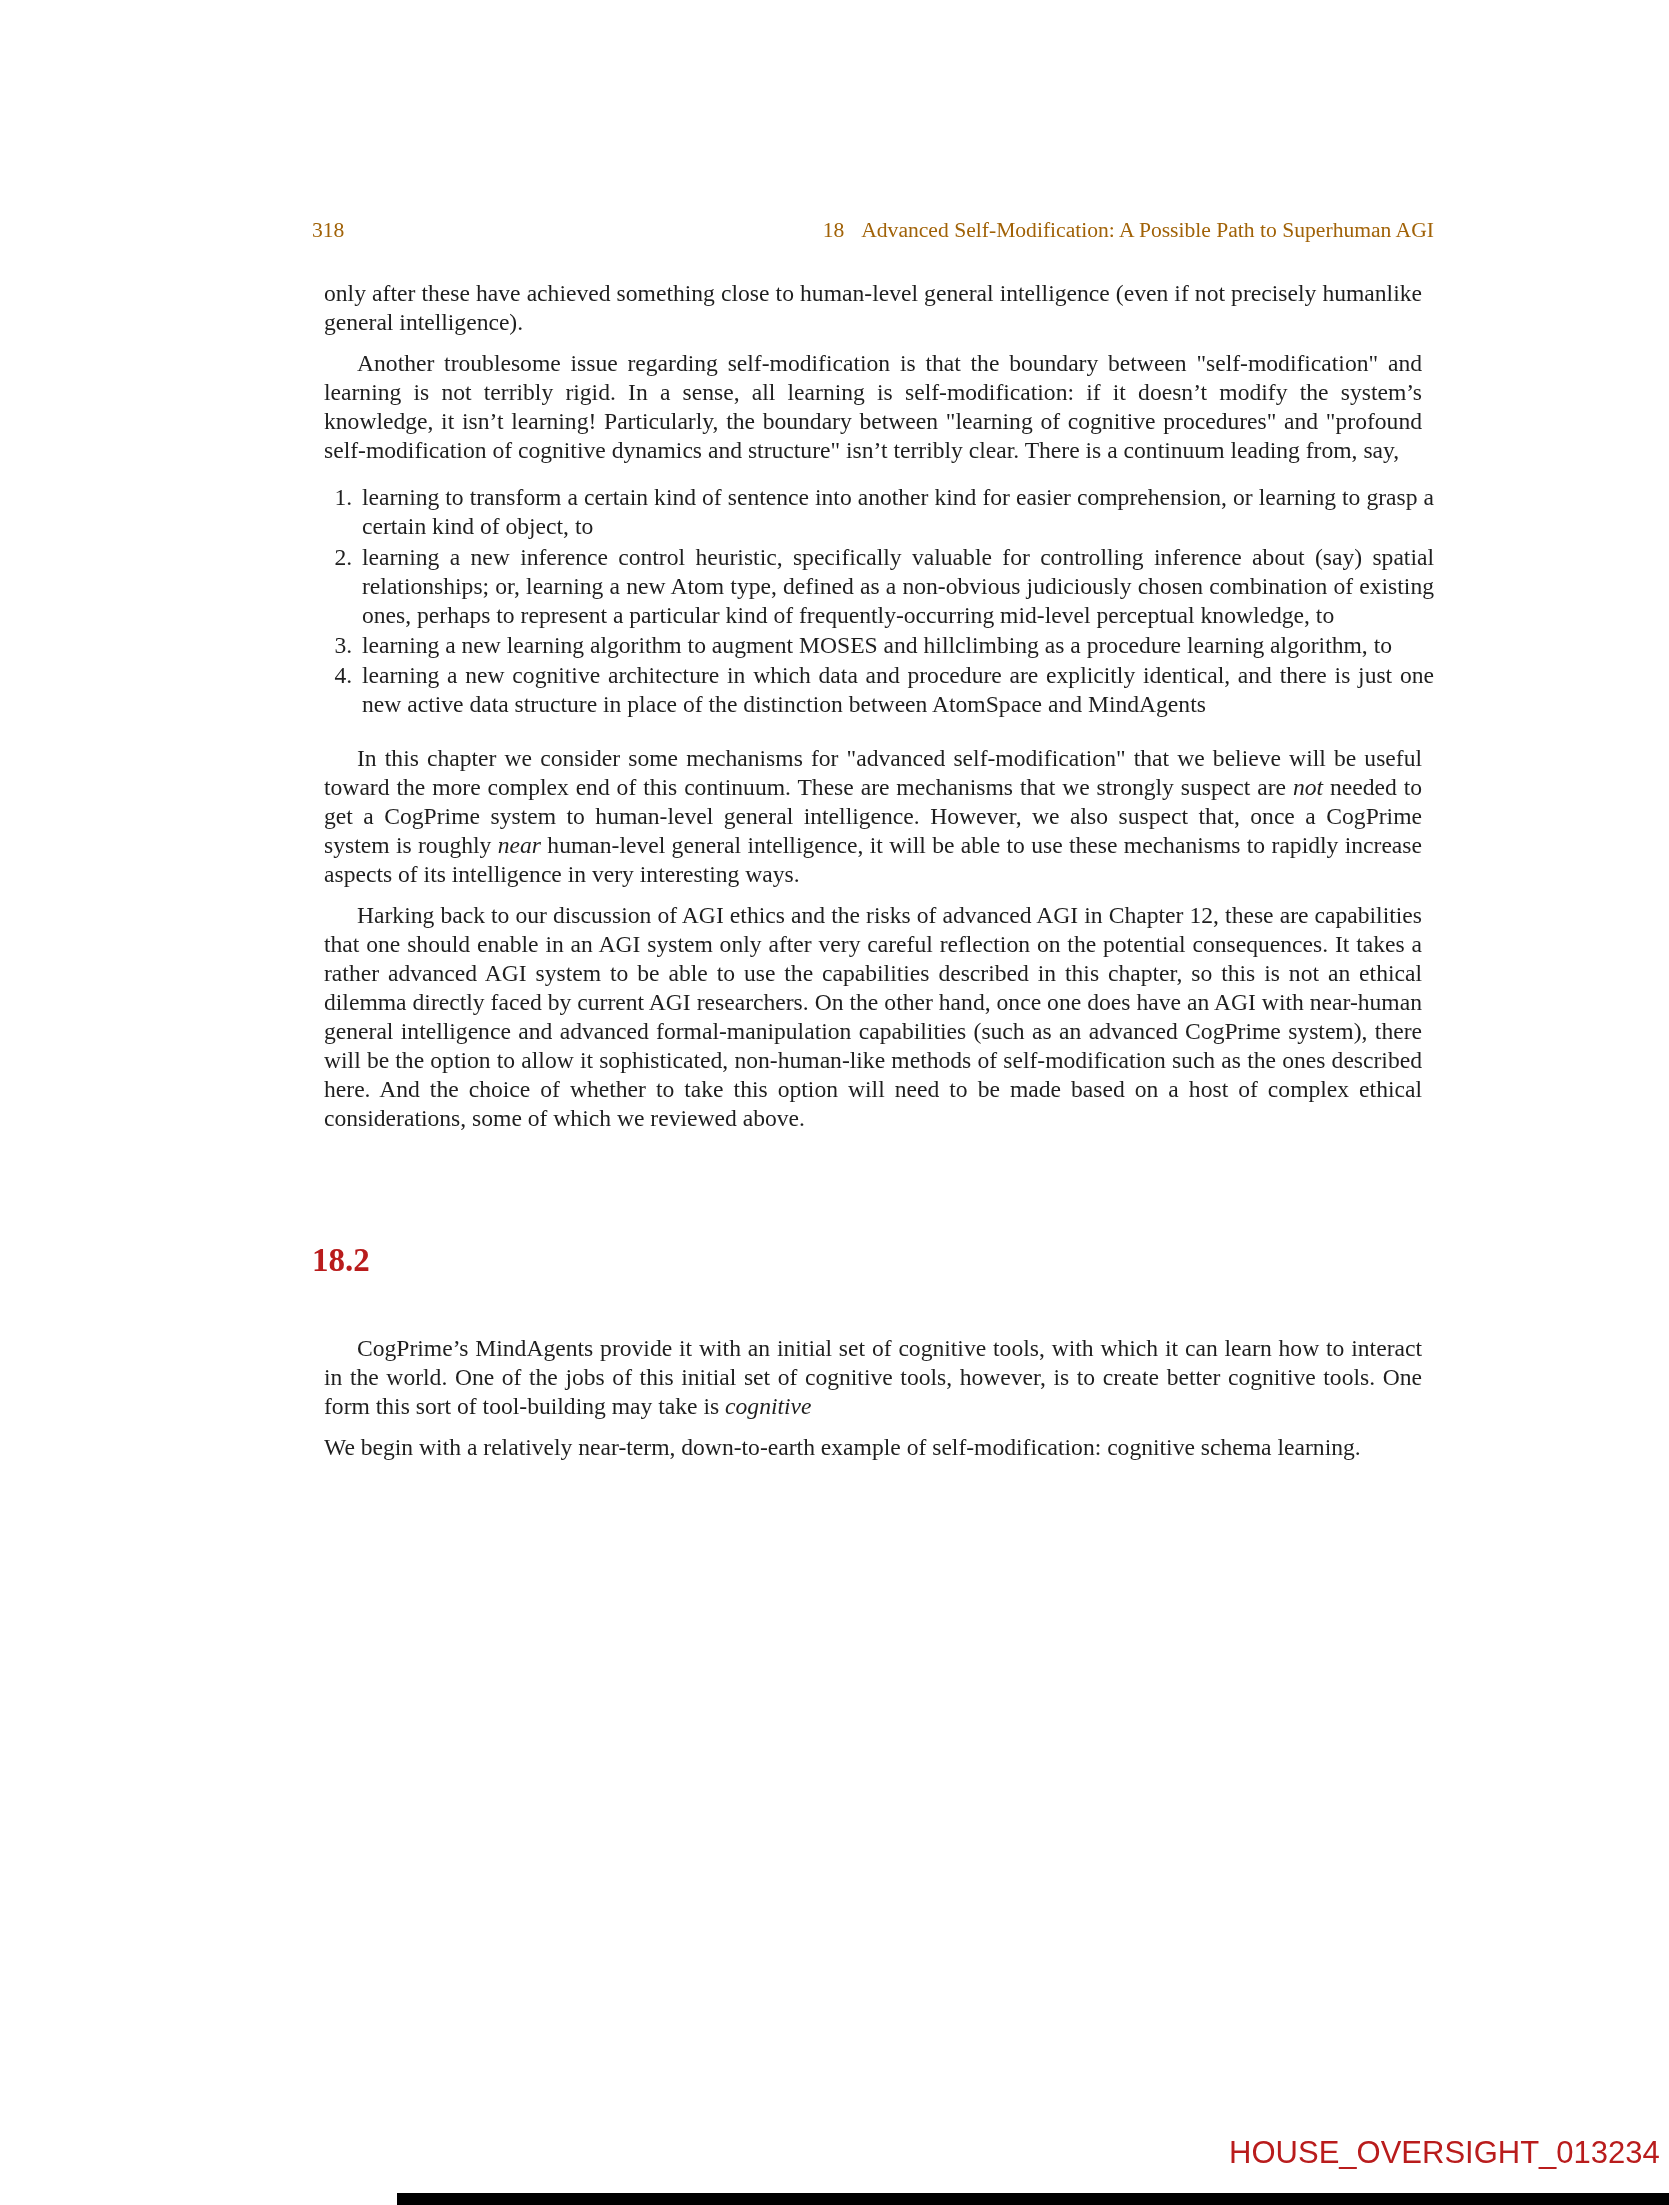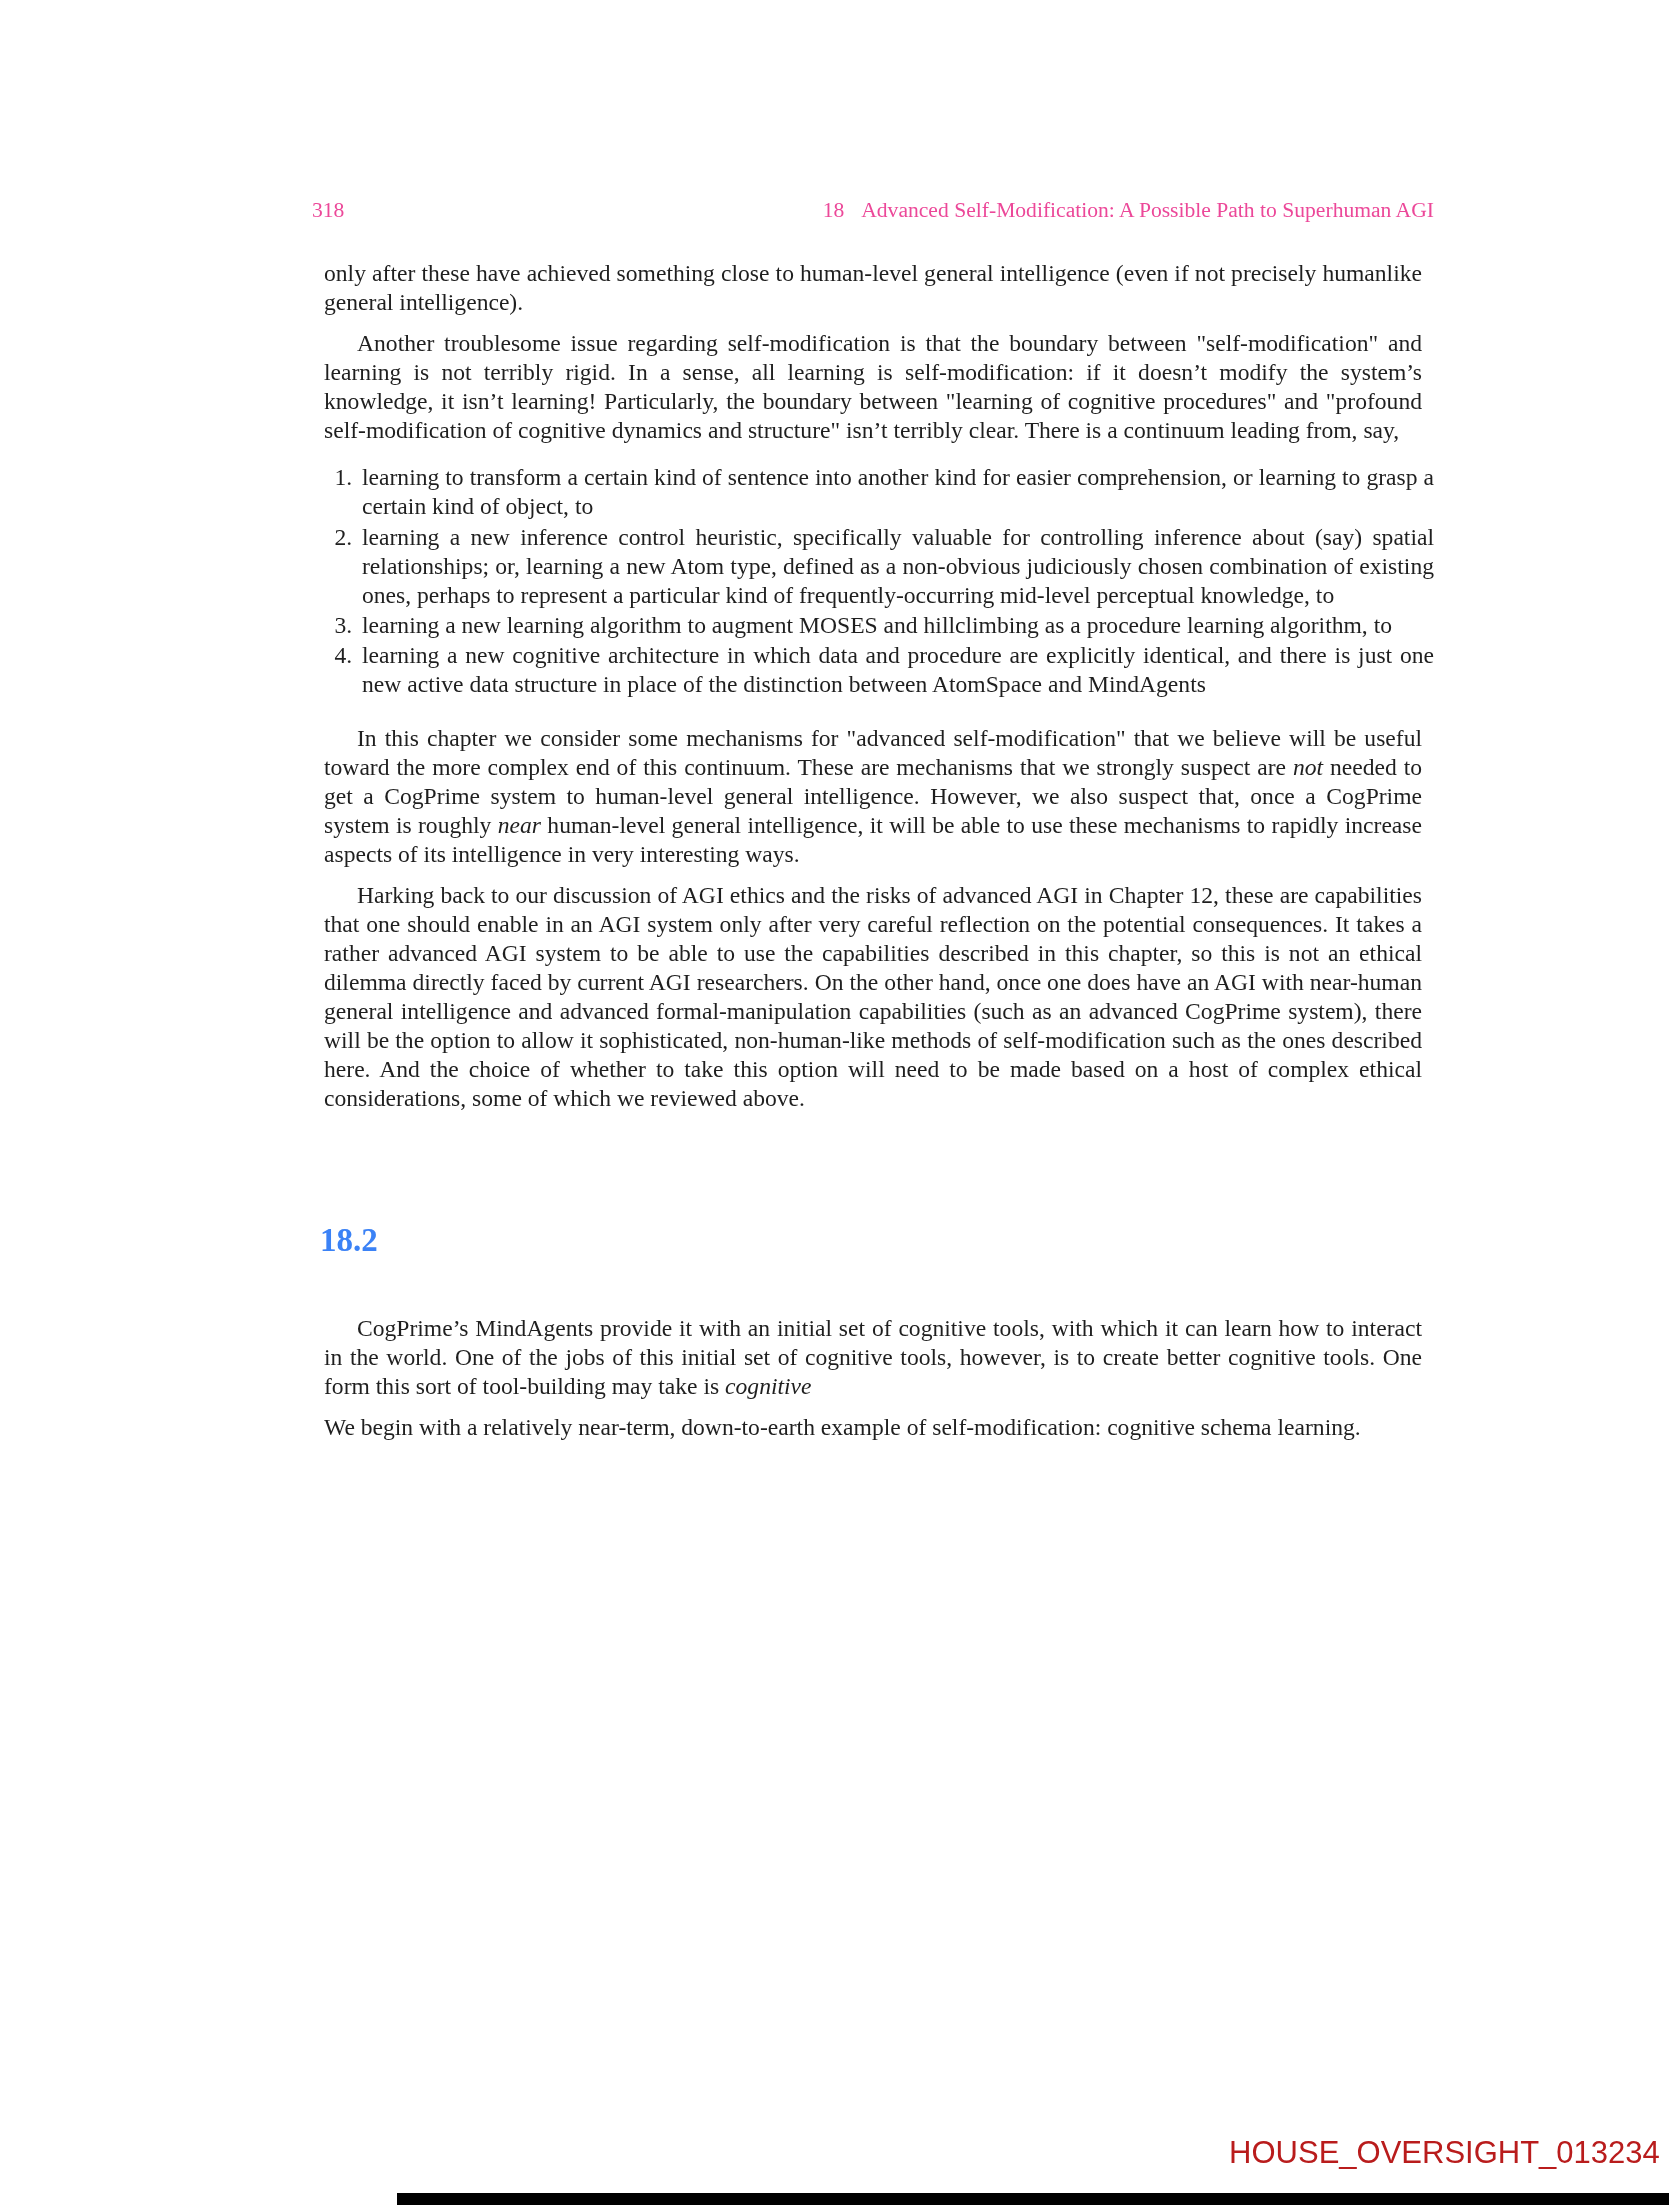--- a/index.html
+++ b/index.html
@@ -22,22 +22,23 @@
     top: 196px;
     width: 1122px;
     font-size: 23.6px;
     line-height: 29px;
   }
   .running-header {
     display: flex;
     justify-content: space-between;
     align-items: baseline;
     font-size: 21.6px;
-    color: #ec4899;
+    color: #a16207;
     margin-bottom: 34px;
+    margin-top: 20px;
   }
   .rh-title .chnum { margin-right: 17px; }
   p.para {
     margin: 12px;
     text-align: justify;
   }
   p.indent { text-indent: 33px; }
   .it { font-style: italic; }
   ol.num-list {
     list-style: none;
@@ -53,25 +54,25 @@
     box-sizing: border-box;
     text-align: right;
     padding-right: 9.8px;
   }
   .li-text {
     flex: 1;
     text-align: justify;
   }
   h2.section-heading {
     display: flex;
-    margin: 108px 0 54px 8px;
+    margin: 108px 0 54px 0;
     font-size: 33px;
     line-height: 39px;
     font-weight: bold;
-    color: #3b82f6;
+    color: #b91c1c;
   }
   h2.section-heading .sec-num { margin-right: 25px; }
   .watermark {
     position: absolute;
     right: 9.2px;
     top: 2135px;
     font-family: "Liberation Sans", "DejaVu Sans", sans-serif;
     font-size: 31px;
     color: #b91c1c;
     white-space: nowrap;

